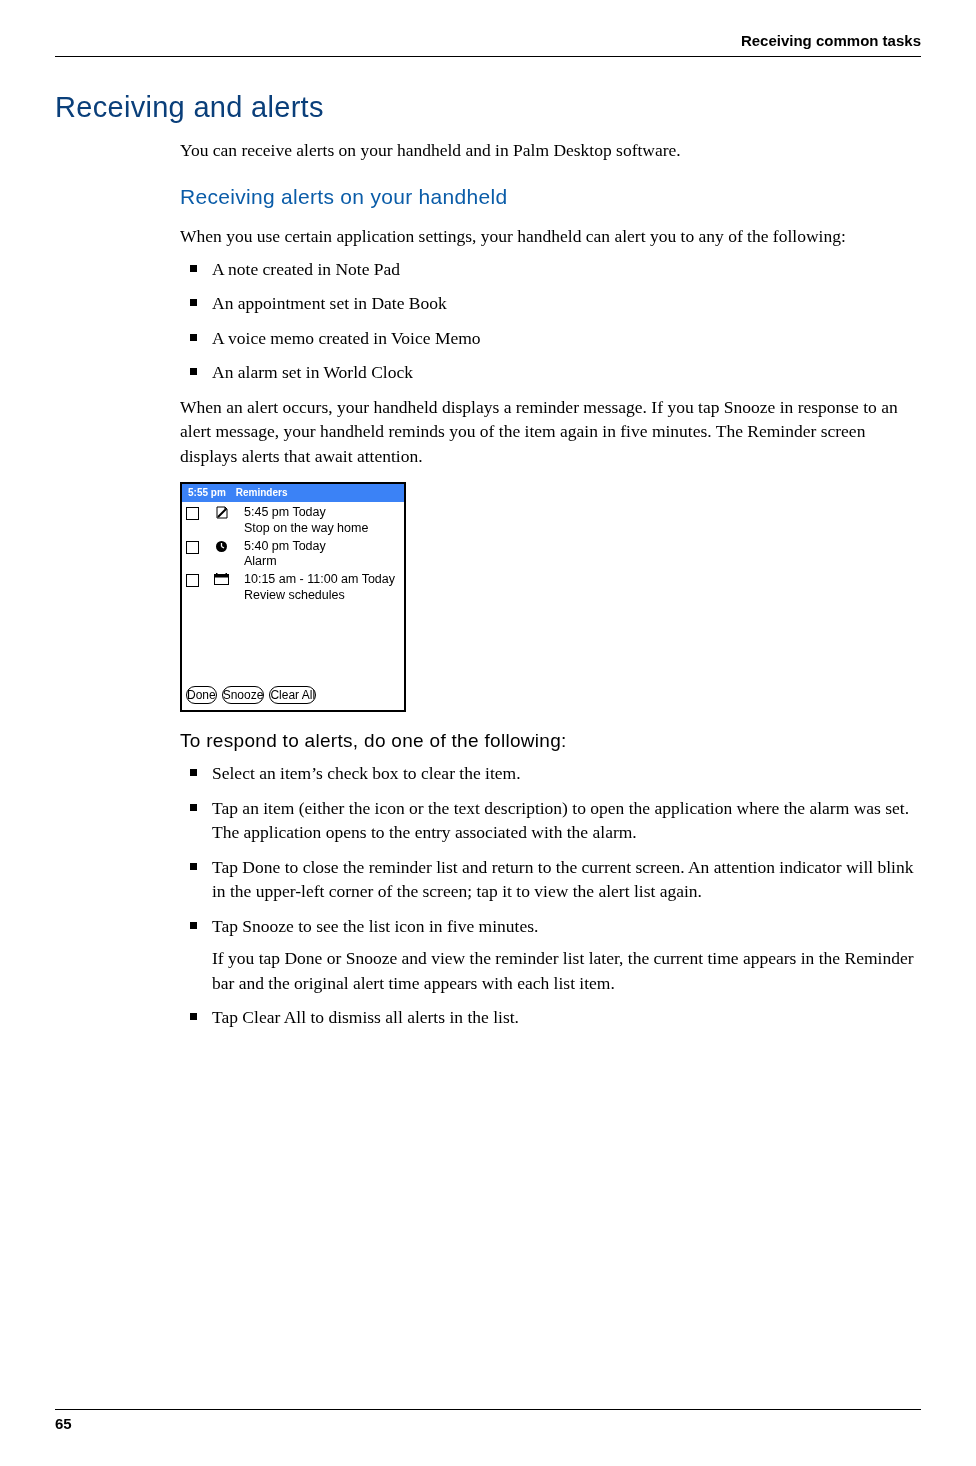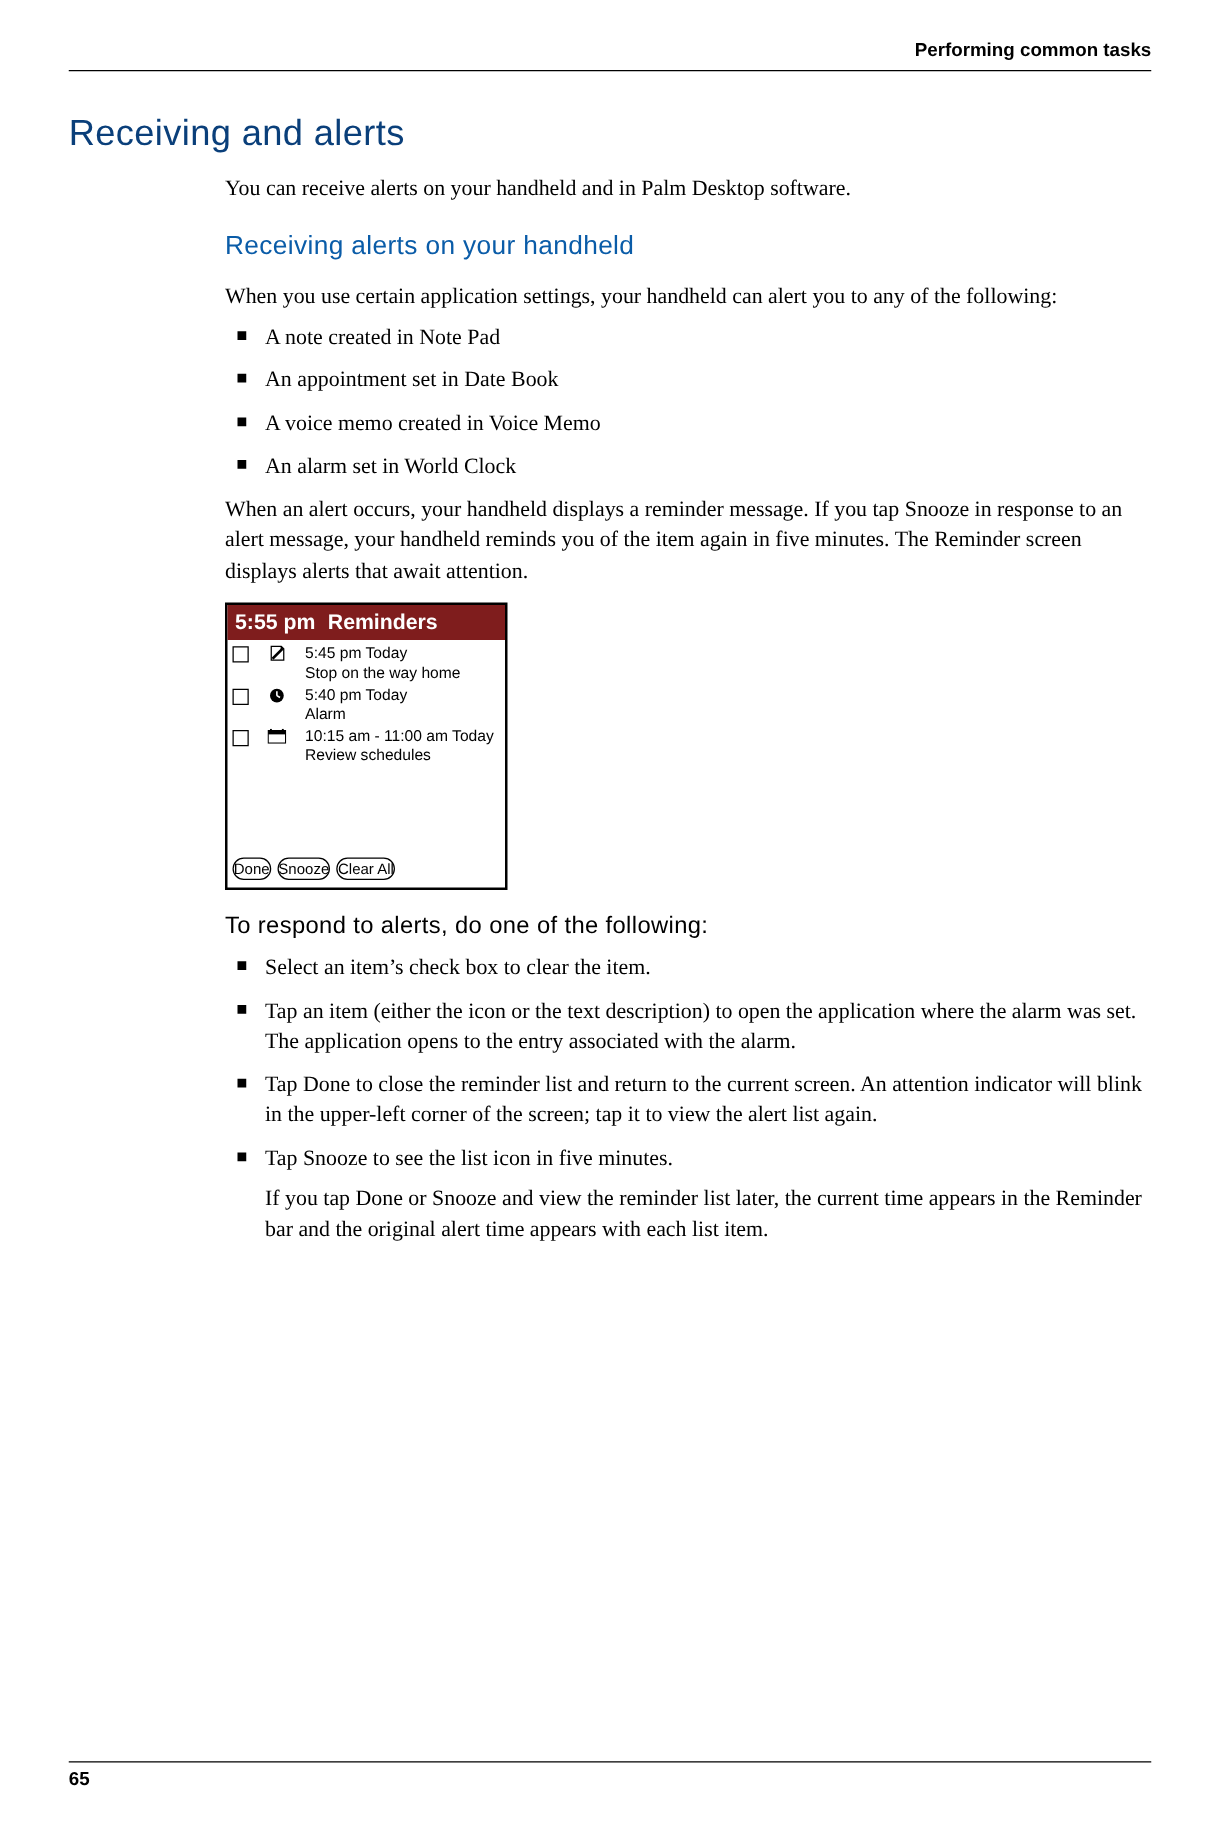--- a/index.html
+++ b/index.html
@@ -93,27 +93,27 @@
       height: 230px;
       border: 2px solid #000;
       margin: 14px 0 6px 0;
       font-family: "Helvetica", Arial, sans-serif;
       font-size: 12.5px;
       box-sizing: border-box;
       display: flex;
       flex-direction: column;
     }
     .device-titlebar {
-      background: #7f1d1d;
+      background: #3b82f6;
       color: #fff;
       font-weight: bold;
       display: flex;
       gap: 10px;
       padding: 2px 6px;
-      font-size: 17px;
+      font-size: 10px;
     }
     .device-body {
       flex: 1;
       padding: 3px 4px 3px 4px;
     }
     .rem-item {
       display: flex;
       align-items: flex-start;
       gap: 15px;
       margin-bottom: 2px;
@@ -159,21 +159,21 @@
       font-weight: bold;
       font-size: 15px;
       padding-top: 3px;
     }
   </style>
 </head>
 <body>
 
 <div class="page">
 
-  <div class="running-header">Performing common tasks</div>
+  <div class="running-header">Receiving common tasks</div>
 
   <h1 class="section-heading">Receiving and alerts</h1>
 
   <div class="body-block">
 
     <p>You can receive alerts on your handheld and in Palm Desktop software.</p>
 
     <h2 class="subheading">Receiving alerts on your handheld</h2>
 
     <p>When you use certain application settings, your handheld can alert you to any of the following:</p>
@@ -245,20 +245,21 @@
     <h3 class="task-heading">To respond to alerts, do one of the following:</h3>
 
     <ul class="square">
       <li>Select an item’s check box to clear the item.</li>
       <li>Tap an item (either the icon or the text description) to open the application where the alarm was set. The application opens to the entry associated with the alarm.</li>
       <li>Tap Done to close the reminder list and return to the current screen. An attention indicator will blink in the upper-left corner of the screen; tap it to view the alert list again.</li>
       <li>
         <span>Tap Snooze to see the list icon in five minutes.</span>
         <p class="follow-para">If you tap Done or Snooze and view the reminder list later, the current time appears in the Reminder bar and the original alert time appears with each list item.</p>
       </li>
+      <li>Tap Clear All to dismiss all alerts in the list.</li>
     </ul>
 
   </div>
 
   <div class="page-footer">
     <span>65</span>
   </div>
 
 </div>
 

